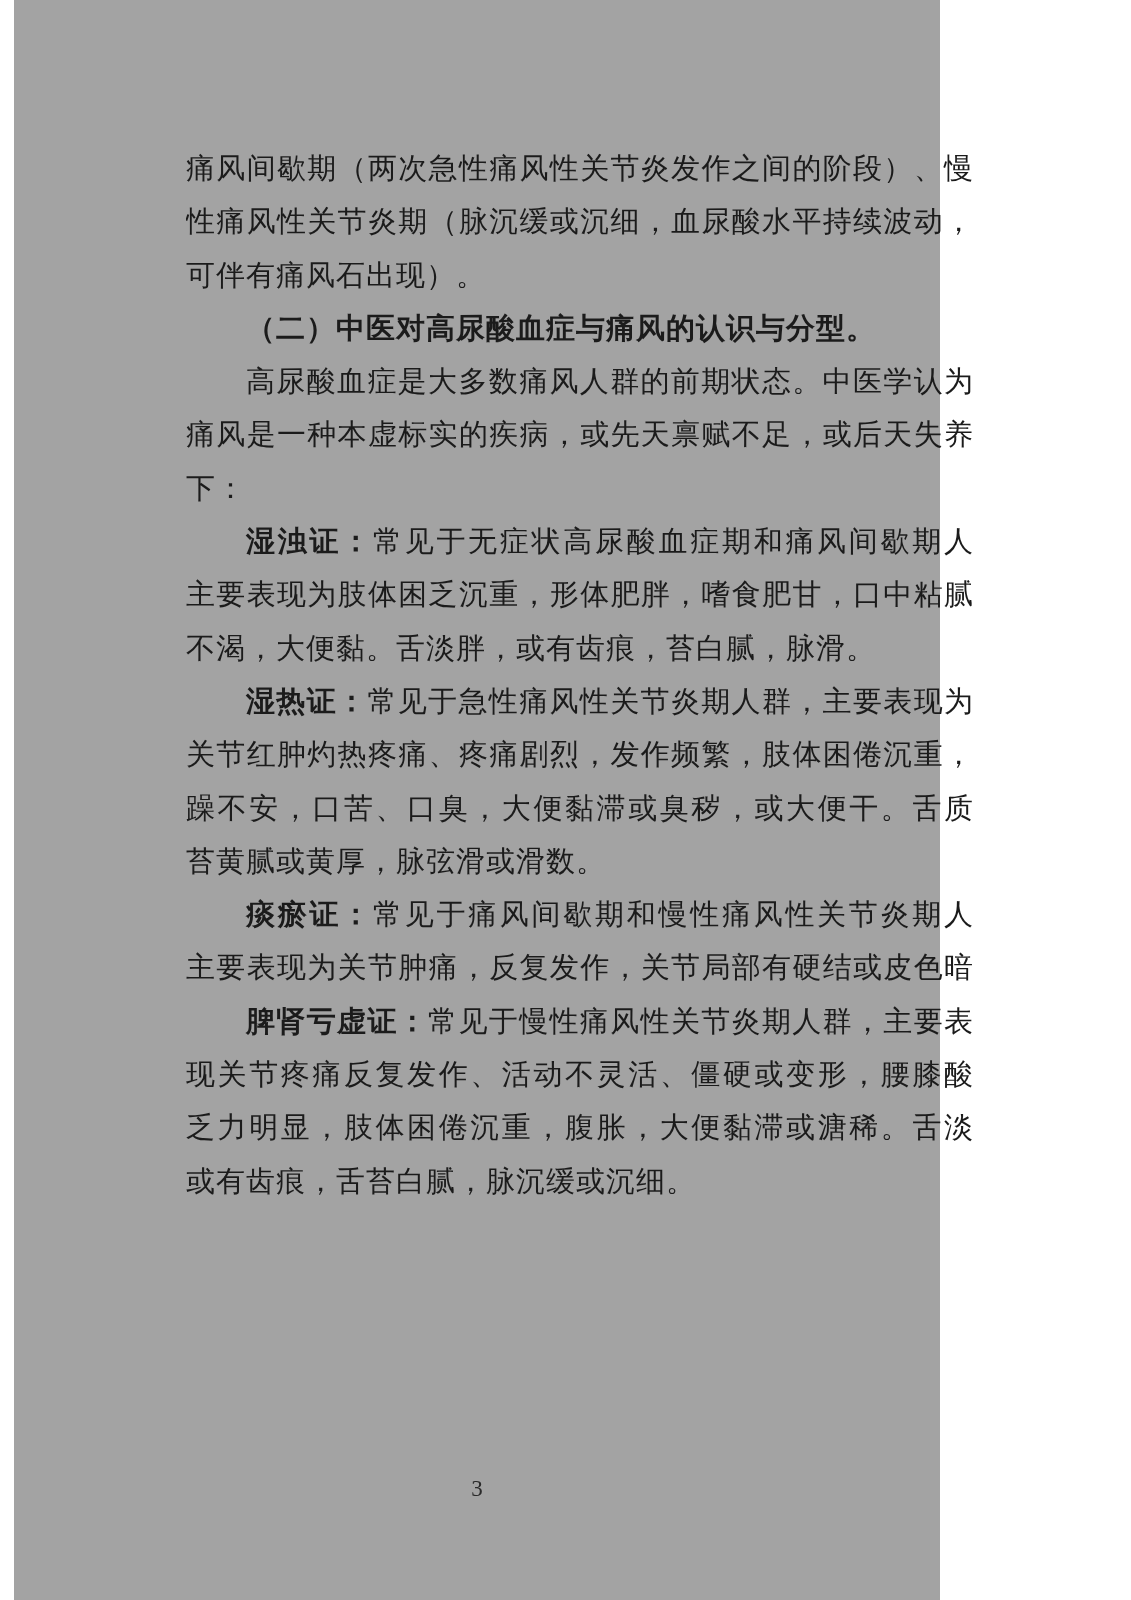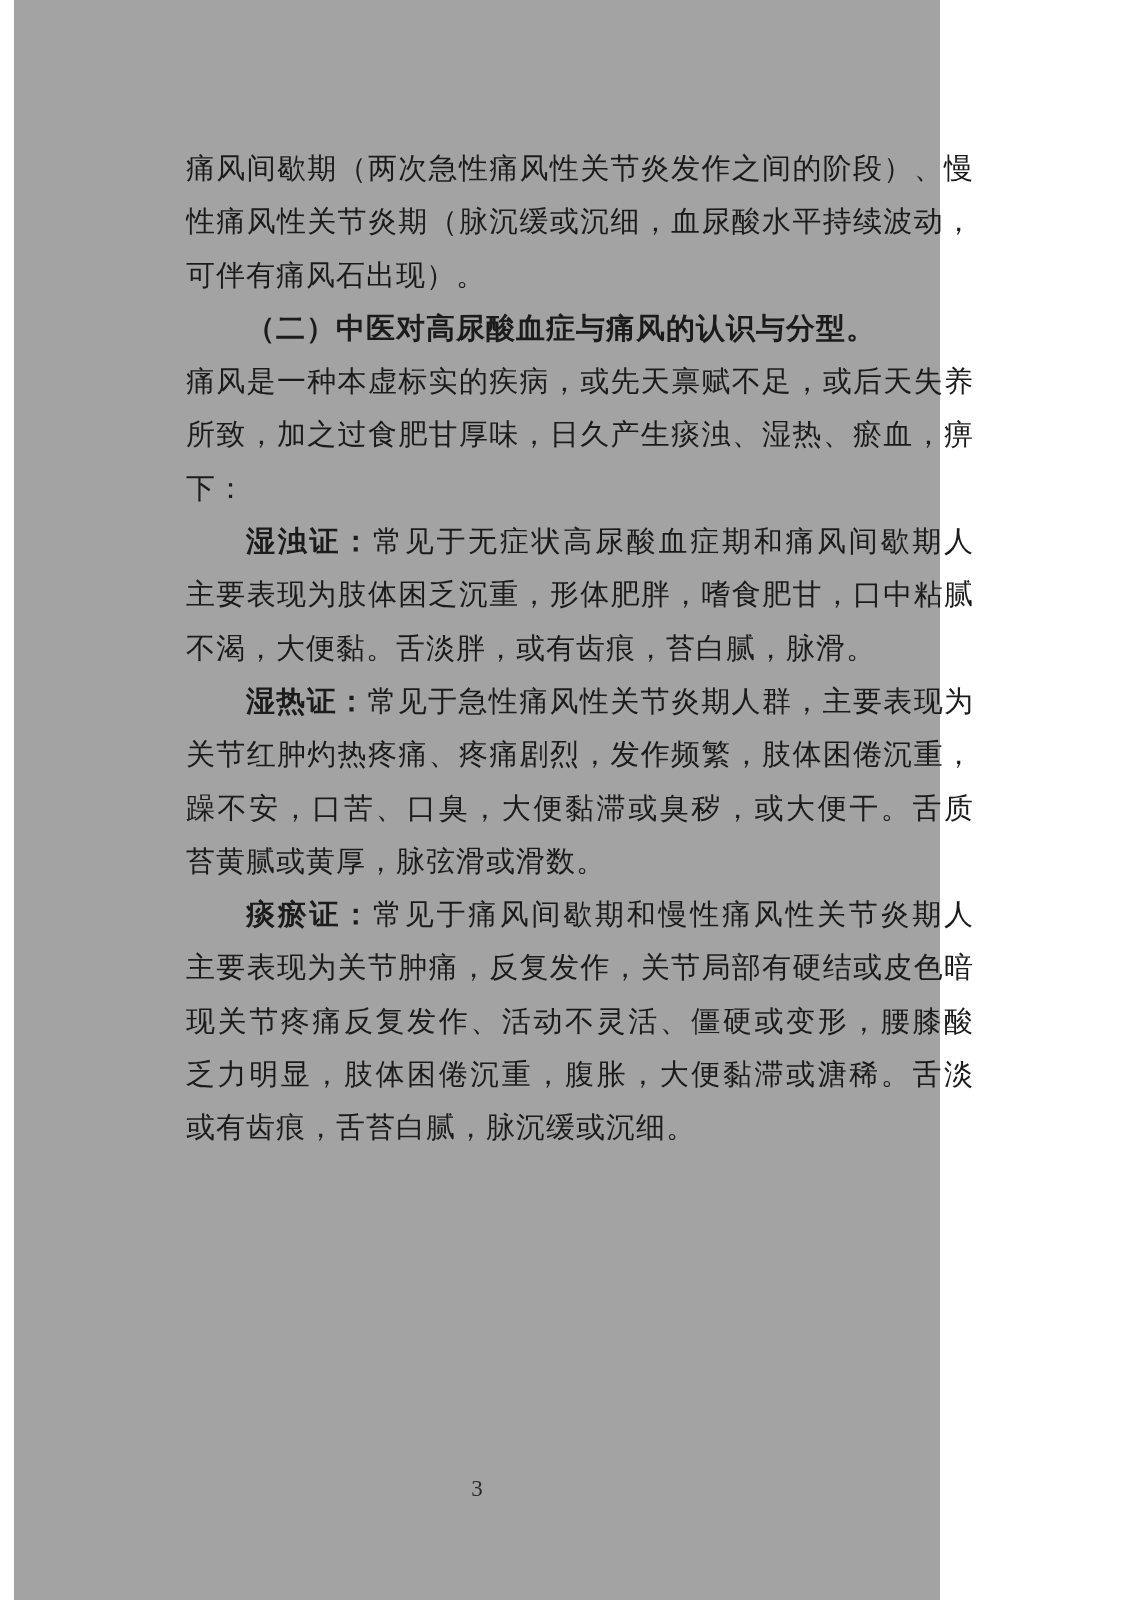--- a/index.html
+++ b/index.html
@@ -58,30 +58,31 @@
 </style>
 </head>
 <body>
 
 <div class="page">
   <div class="body-text">
       <div class="line just"><span>痛风间歇期（两次急性痛风性关节炎发作之间的阶段）、慢</span></div>
       <div class="line just"><span>性痛风性关节炎期（脉沉缓或沉细，血尿酸水平持续波动，</span></div>
       <div class="line"><span>可伴有痛风石出现）。</span></div>
       <div class="line indent"><span class="b">（二）中医对高尿酸血症与痛风的认识与分型。</span></div>
+      <div class="line just indent"><span>高尿酸血症是大多数痛风人群的前期状态。中医学认为</span></div>
       <div class="line just"><span>痛风是一种本虚标实的疾病，或先天禀赋不足，或后天失养</span></div>
-      <div class="line just"><span>所致，加之过食肥甘厚味，日久产生痰浊、湿热、瘀血，痹</span></div>
       <div class="line"><span>下：</span></div>
       <div class="line just indent"><span class="b">湿浊证：</span><span>常见于无症状高尿酸血症期和痛风间歇期人群，</span></div>
       <div class="line just"><span>主要表现为肢体困乏沉重，形体肥胖，嗜食肥甘，口中粘腻</span></div>
       <div class="line"><span>不渴，大便黏。舌淡胖，或有齿痕，苔白腻，脉滑。</span></div>
       <div class="line just indent"><span class="b">湿热证：</span><span>常见于急性痛风性关节炎期人群，主要表现为</span></div>
       <div class="line just"><span>关节红肿灼热疼痛、疼痛剧烈，发作频繁，肢体困倦沉重，烦</span></div>
       <div class="line just"><span>躁不安，口苦、口臭，大便黏滞或臭秽，或大便干。舌质红，</span></div>
       <div class="line"><span>苔黄腻或黄厚，脉弦滑或滑数。</span></div>
       <div class="line just indent"><span class="b">痰瘀证：</span><span>常见于痛风间歇期和慢性痛风性关节炎期人群，</span></div>
       <div class="line just"><span>主要表现为关节肿痛，反复发作，关节局部有硬结或皮色暗</span></div>
+      <div class="line just indent"><span class="b">脾肾亏虚证：</span><span>常见于慢性痛风性关节炎期人群，主要表</span></div>
       <div class="line just"><span>现关节疼痛反复发作、活动不灵活、僵硬或变形，腰膝酸软，</span></div>
       <div class="line just"><span>乏力明显，肢体困倦沉重，腹胀，大便黏滞或溏稀。舌淡胖，</span></div>
       <div class="line"><span>或有齿痕，舌苔白腻，脉沉缓或沉细。</span></div>
     </div>
   <div class="page-num">3</div>
 </div>
 
 </body></html>

